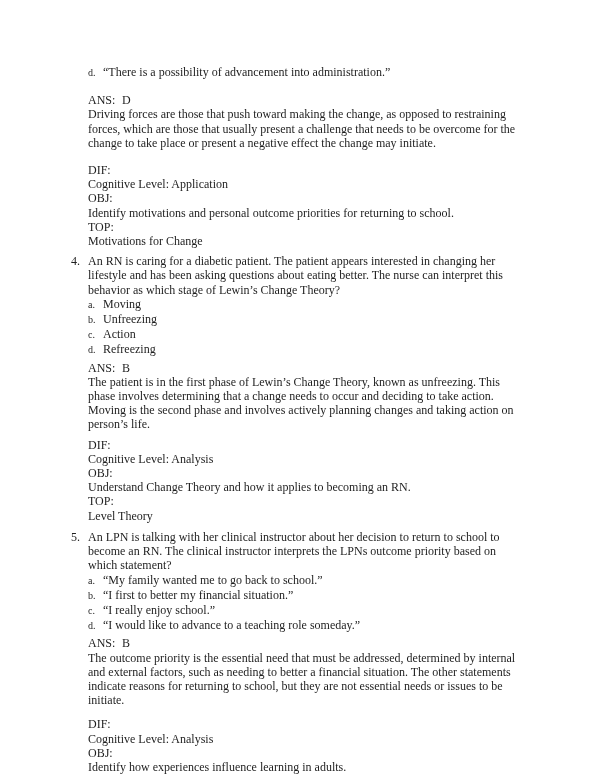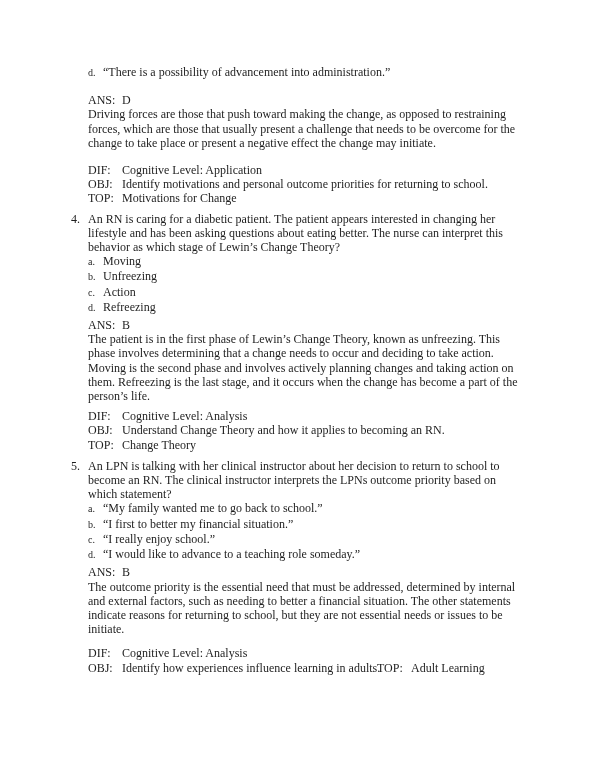--- a/index.html
+++ b/index.html
@@ -60,20 +60,21 @@
   .label-cell {
     flex: none;
     width: 34px;
   }
   .meta { }
   .meta.mt13 { margin-top: 13px; }
   .meta.mt6 { margin-top: 6px; }
   .meta.mt10 { margin-top: 10px; }
   .meta-row {
     display: flex;
+    flex-direction: column;
   }
   .meta-val-fixed {
     flex: none;
     width: 255px;
     white-space: nowrap;
   }
 </style>
 </head>
 <body>
 
@@ -134,35 +135,34 @@
         <span class="opt-text">Refreezing</span>
       </div>
       <div class="ans-row mt3">
         <span class="label-cell">ANS:</span>
         <span>B</span>
       </div>
       <div class="para">
           <div class="line">The patient is in the first phase of Lewin’s Change Theory, known as unfreezing. This</div>
           <div class="line">phase involves determining that a change needs to occur and deciding to take action.</div>
           <div class="line">Moving is the second phase and involves actively planning changes and taking action on</div>
-          <div class="line">them. Refreezing is the last stage, and it occurs when the change has become a part of the</div>
           <div class="line">person’s life.</div>
         </div>
       <div class="meta mt6">
         <div class="meta-row">
           <span class="label-cell">DIF:</span>
           <span>Cognitive Level: Analysis</span>
         </div>
         <div class="meta-row">
           <span class="label-cell">OBJ:</span>
           <span>Understand Change Theory and how it applies to becoming an RN.</span>
         </div>
         <div class="meta-row">
           <span class="label-cell">TOP:</span>
-          <span>Change Theory</span>
+          <span>Level Theory</span>
         </div>
       </div>
     </div>
   </section>
 
   <section class="q-section mt7">
     <span class="q-num">5.</span>
     <div class="q-body">
       <div class="para">
           <div class="line">An LPN is talking with her clinical instructor about her decision to return to school to</div>

